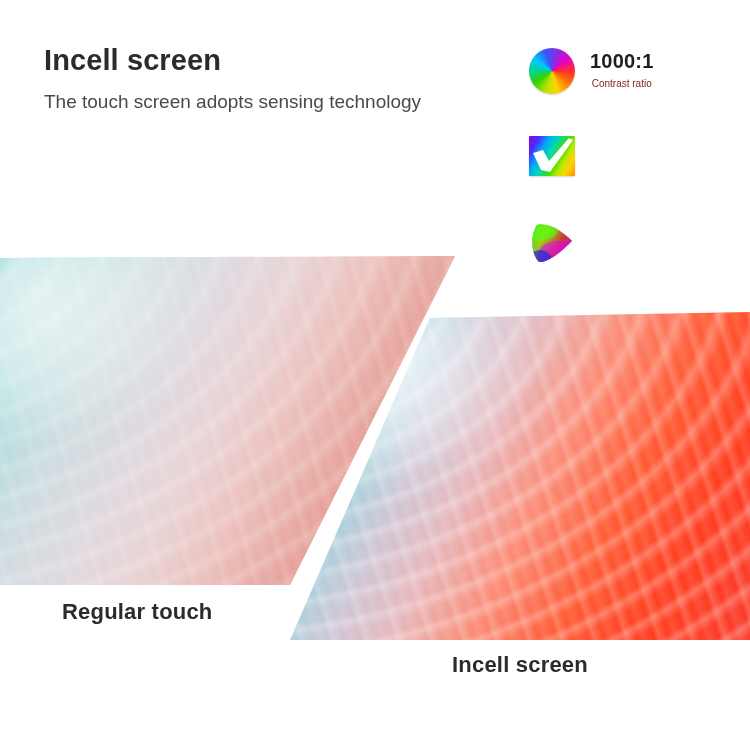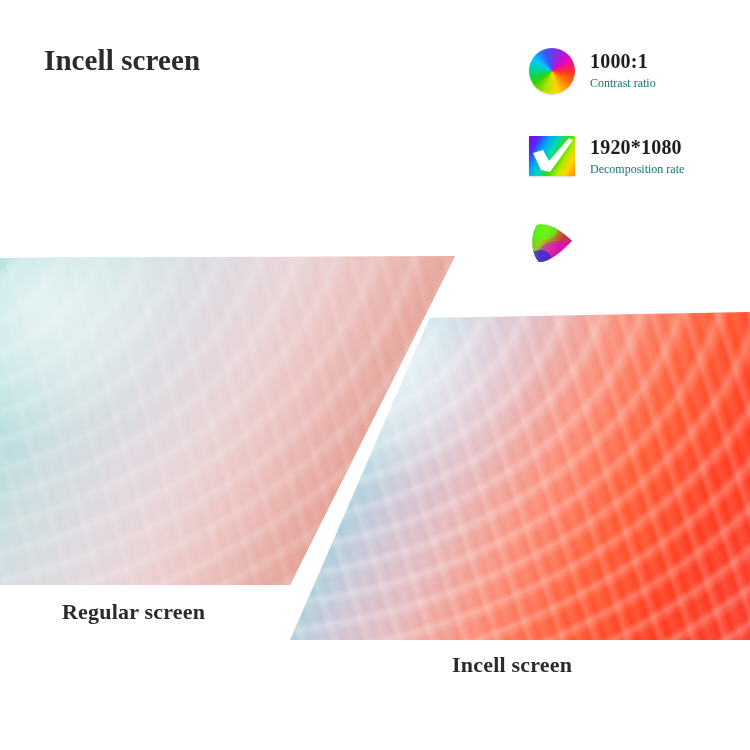--- a/index.html
+++ b/index.html
@@ -6,21 +6,21 @@
     margin: 0;
     padding: 0;
     background: #ffffff;
   }
   #page {
     position: relative;
     width: 750px;
     height: 682px;
     background: #ffffff;
     overflow: hidden;
-    font-family: Liberation Serif, serif;
+    font-family: Liberation Sans, sans-serif;
   }
 
   
   .headline {
     position: absolute;
     left: 44px;
     top: 40px;
     width: 470px;
   }
   .headline-line {
@@ -39,20 +39,21 @@
     line-height: 26px;
     white-space: nowrap;
   }
 
   
   .features {
     position: absolute;
     left: 528px;
     top: 40px;
     width: 215px;
+    text-align: center;
   }
   .feature {
     display: flex;
     align-items: center;
     height: 62px;
     margin-bottom: 24px;
   }
   .feature-icon {
     width: 50px;
     height: 50px;
@@ -63,23 +64,23 @@
   .feature-text { display: block; }
   .feature-value {
     font-size: 20px;
     font-weight: bold;
     color: #1d1d1d;
     line-height: 23px;
     letter-spacing: 0.2px;
     white-space: nowrap;
   }
   .feature-label {
-    font-size: 12px;
+    font-size: 10px;
     font-weight: normal;
-    color: #0f766e;
+    color: #7f1d1d;
     line-height: 19px;
     margin-top: 1px;
     white-space: nowrap;
   }
 
   
   .icon-wheel {
     width: 46px;
     height: 46px;
     margin: 2px 0 0 1px;
@@ -243,20 +244,21 @@
   #caption-regular { left: 62px; top: 599px; }
   #caption-incell  { left: 452px; top: 652px; }
 </style>
 </head>
 <body>
 
 <div id="page">
 
   <div class="headline">
     <div class="headline-line">Incell screen</div>
+    <div class="headline-sub">The touch screen adopts sensing technology</div>
   </div>
 
   <div class="features">
 
     <div class="feature">
       <div class="feature-icon">
         <div class="icon-wheel"></div>
       </div>
       <div class="feature-text">
         <div class="feature-value">1000:1</div>
@@ -264,24 +266,20 @@
       </div>
     </div>
 
     <div class="feature">
       <div class="feature-icon">
         <div class="icon-check">
           <svg width="46" height="40" viewBox="0 0 46 40" aria-hidden="true">
             <path d="M4 17 L14 14 L20 25 L40 2 L44 4 L21 36 L12 34 Z" fill="#ffffff"></path>
           </svg>
         </div>
-      </div>
-      <div class="feature-text">
-        <div class="feature-value">1920*1080</div>
-        <div class="feature-label">Decomposition rate</div>
       </div>
     </div>
 
     <div class="feature">
       <div class="feature-icon">
         <div class="icon-gamut">
           <svg width="48" height="44" viewBox="0 0 48 44" aria-hidden="true">
             <defs>
               <radialGradient id="gamutG" cx="30%" cy="22%" r="80%">
                 <stop offset="0%" stop-color="#5bff00"></stop>
@@ -326,16 +324,16 @@
   <div class="panel" id="panel-incell">
     <div class="panel-art">
       <div class="art-base"></div>
       <div class="art-band arcs"></div>
       <div class="art-band w1"></div>
       <div class="art-band w2"></div>
       <div class="art-band streaks"></div>
     </div>
   </div>
 
-  <div class="caption" id="caption-regular">Regular screen</div>
+  <div class="caption" id="caption-regular">Regular touch</div>
   <div class="caption" id="caption-incell">Incell screen</div>
 
 </div>
 
 </body></html>

